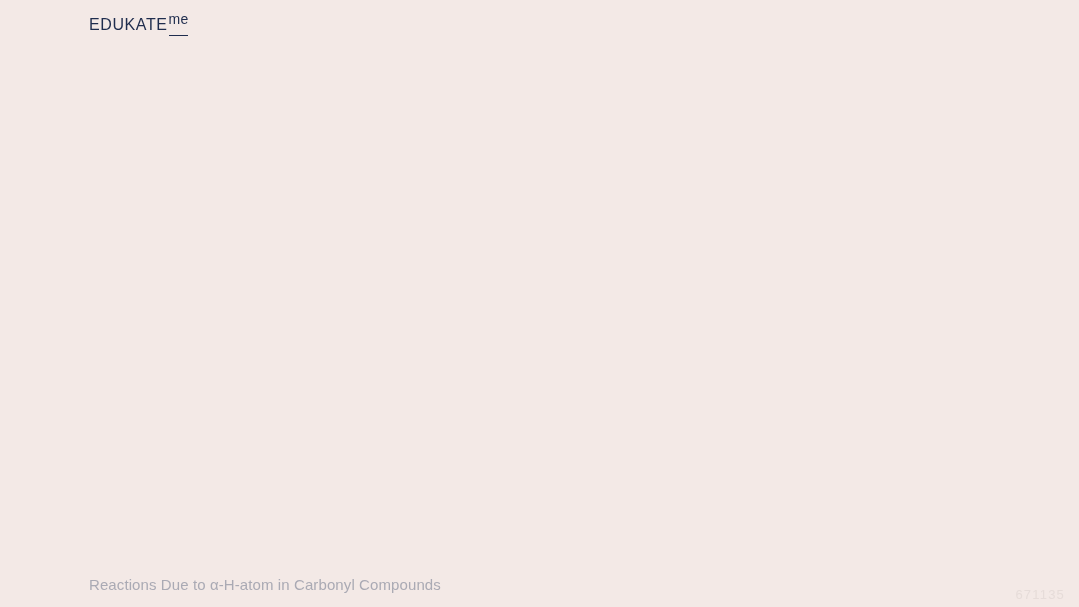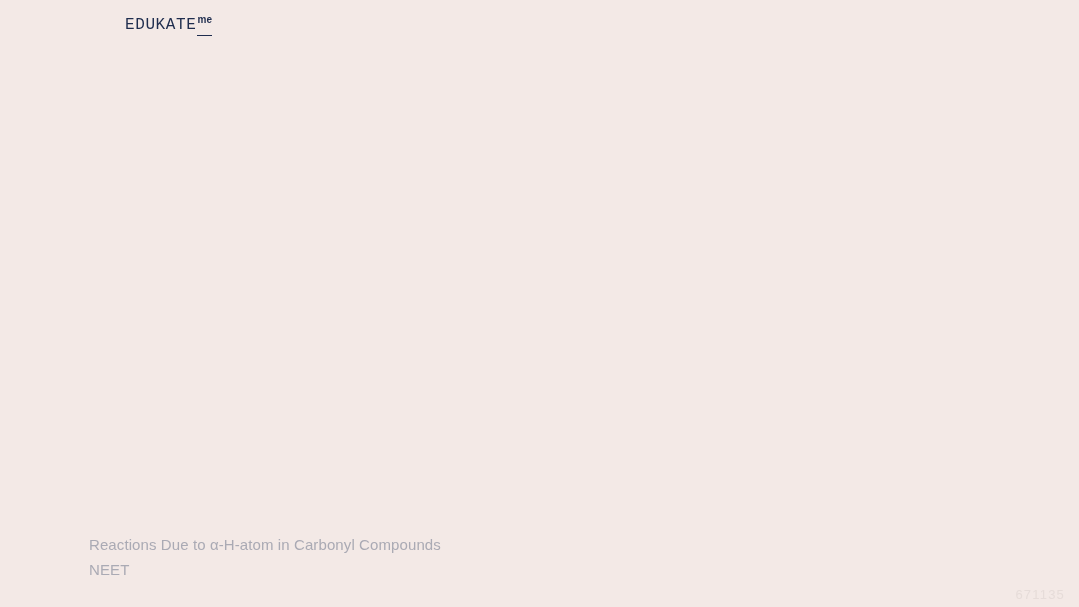--- a/index.html
+++ b/index.html
@@ -26,34 +26,33 @@
   .brand {
     position: absolute;
     left: 89px;
     top: 16px;
     display: flex;
     align-items: flex-start;
     color: #1f2d4e;
     user-select: none;
   }
   .brand-word {
-    font-family: Liberation Mono, monospace;
+    font-family: Liberation Sans, sans-serif;
     font-size: 16px;
     line-height: 18px;
     font-weight: 400;
     letter-spacing: 0.6px;
     color: #1f2d4e;
     white-space: nowrap;
-    margin-left: 36px;
   }
   .brand-sup {
     font-family: "Liberation Sans", sans-serif;
-    font-size: 10px;
+    font-size: 14px;
     line-height: 9px;
-    font-weight: 700;
+    font-weight: 400;
     letter-spacing: 0.2px;
     color: #1f2d4e;
     margin-left: 1px;
     margin-top: -1px;
     border-bottom: 1.4px solid #1f2d4e;
     padding-bottom: 11px;
     display: inline-block;
   }
 
   
@@ -80,20 +79,21 @@
     top: 532px;
     font-family: "Liberation Sans", sans-serif;
     font-size: 15px;
     line-height: 25px;
     font-weight: 400;
     color: #aaaab4;
     letter-spacing: 0.1px;
   }
   .footer-line {
     white-space: nowrap;
+    margin-top: 40px;
   }
   .footer-line .greek {
     font-weight: 400;
   }
 
   
   .watermark {
     position: absolute;
     right: 14px;
     bottom: 5px;

